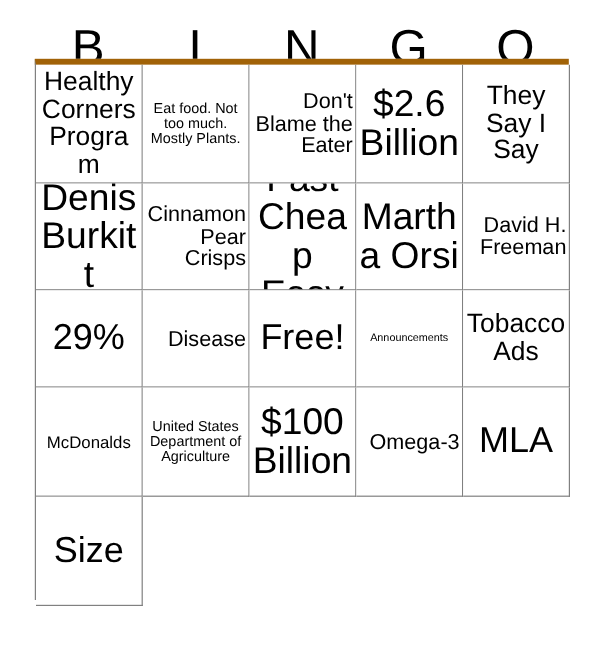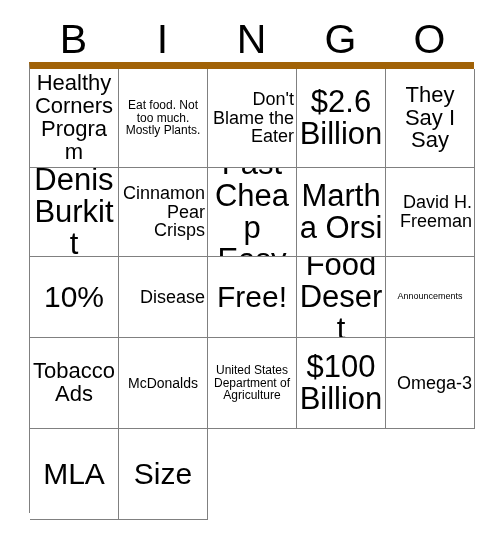--- a/index.html
+++ b/index.html
@@ -44,27 +44,27 @@
     font-weight: normal;
     letter-spacing: 0;
     color: #000000;
     user-select: none;
   }
 
   
   #grid {
     position: absolute;
     left: 29px;
-    top: 62px;
+    top: 49px;
     width: 445px;
     height: 451px;
     display: grid;
     grid-template-columns: 89px 89px 89px 89px 89px;
     grid-template-rows: 99px 89px 81px 91px 91px;
-    border-top: 7px solid #a16207;
+    border-top: 5px solid #a16207;
     border-left: 1px solid #808080;
     box-sizing: border-box;
     background: #ffffff;
   }
 
   .cell {
     border-right: 1px solid #808080;
     border-bottom: 1px solid #808080;
     box-sizing: border-box;
     display: flex;
@@ -132,30 +132,27 @@
       <div class="cell fs-xl">
         <span class="cell-text">Fast Cheap Easy</span>
       </div>
       <div class="cell fs-xl">
         <span class="cell-text">Martha Orsi</span>
       </div>
       <div class="cell fs-md">
         <span class="cell-text">David H. Freeman</span>
       </div>
       <div class="cell fs-xxl">
-        <span class="cell-text">10%</span>
+        <span class="cell-text">29%</span>
       </div>
       <div class="cell fs-md">
         <span class="cell-text">Disease</span>
       </div>
       <div class="cell fs-xxl">
         <span class="cell-text">Free!</span>
-      </div>
-      <div class="cell fs-xl">
-        <span class="cell-text">Food Desert</span>
       </div>
       <div class="cell fs-xxs">
         <span class="cell-text">Announcements</span>
       </div>
       <div class="cell fs-lg">
         <span class="cell-text">Tobacco Ads</span>
       </div>
       <div class="cell fs-sm">
         <span class="cell-text">McDonalds</span>
       </div>

